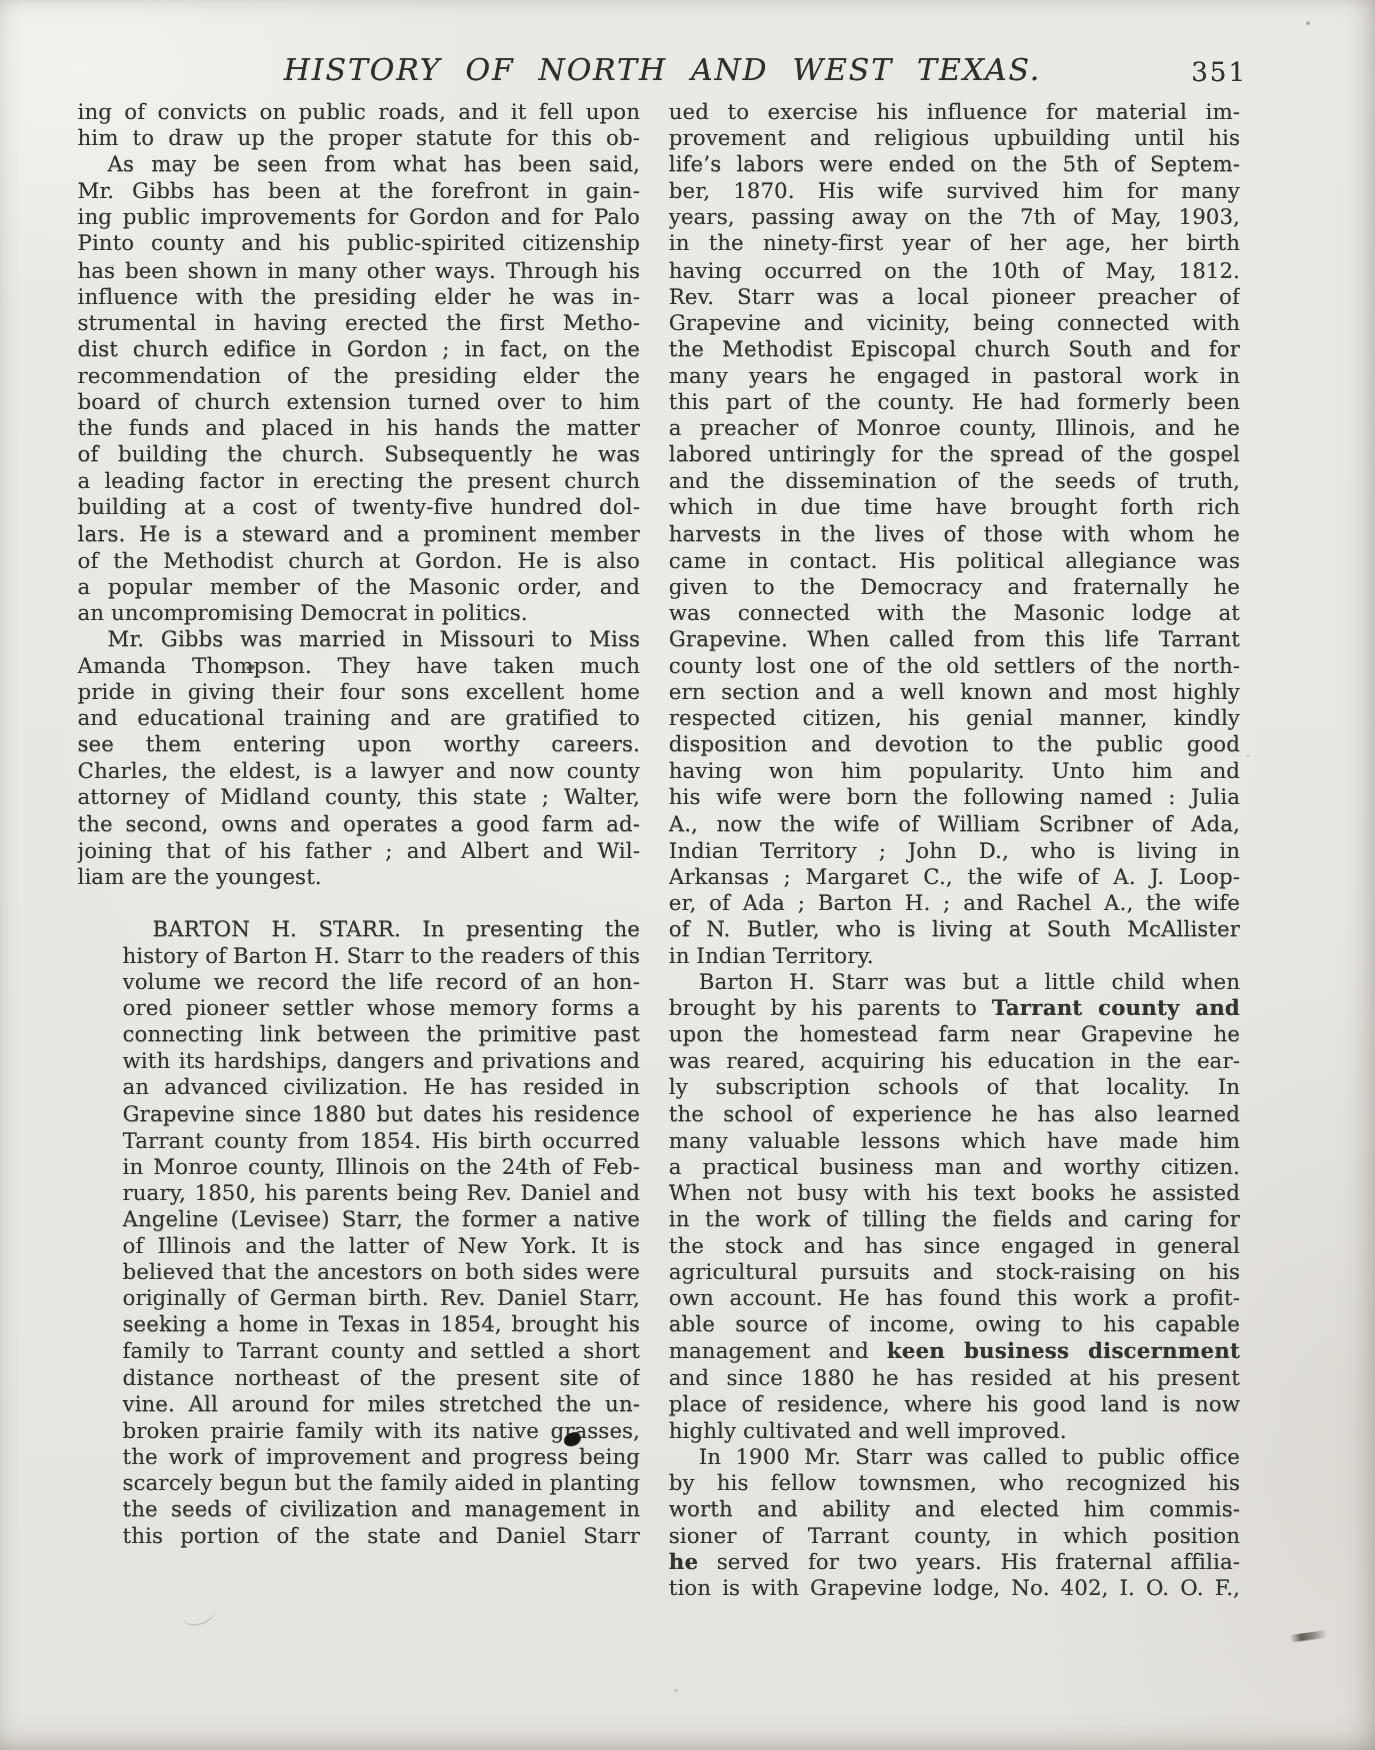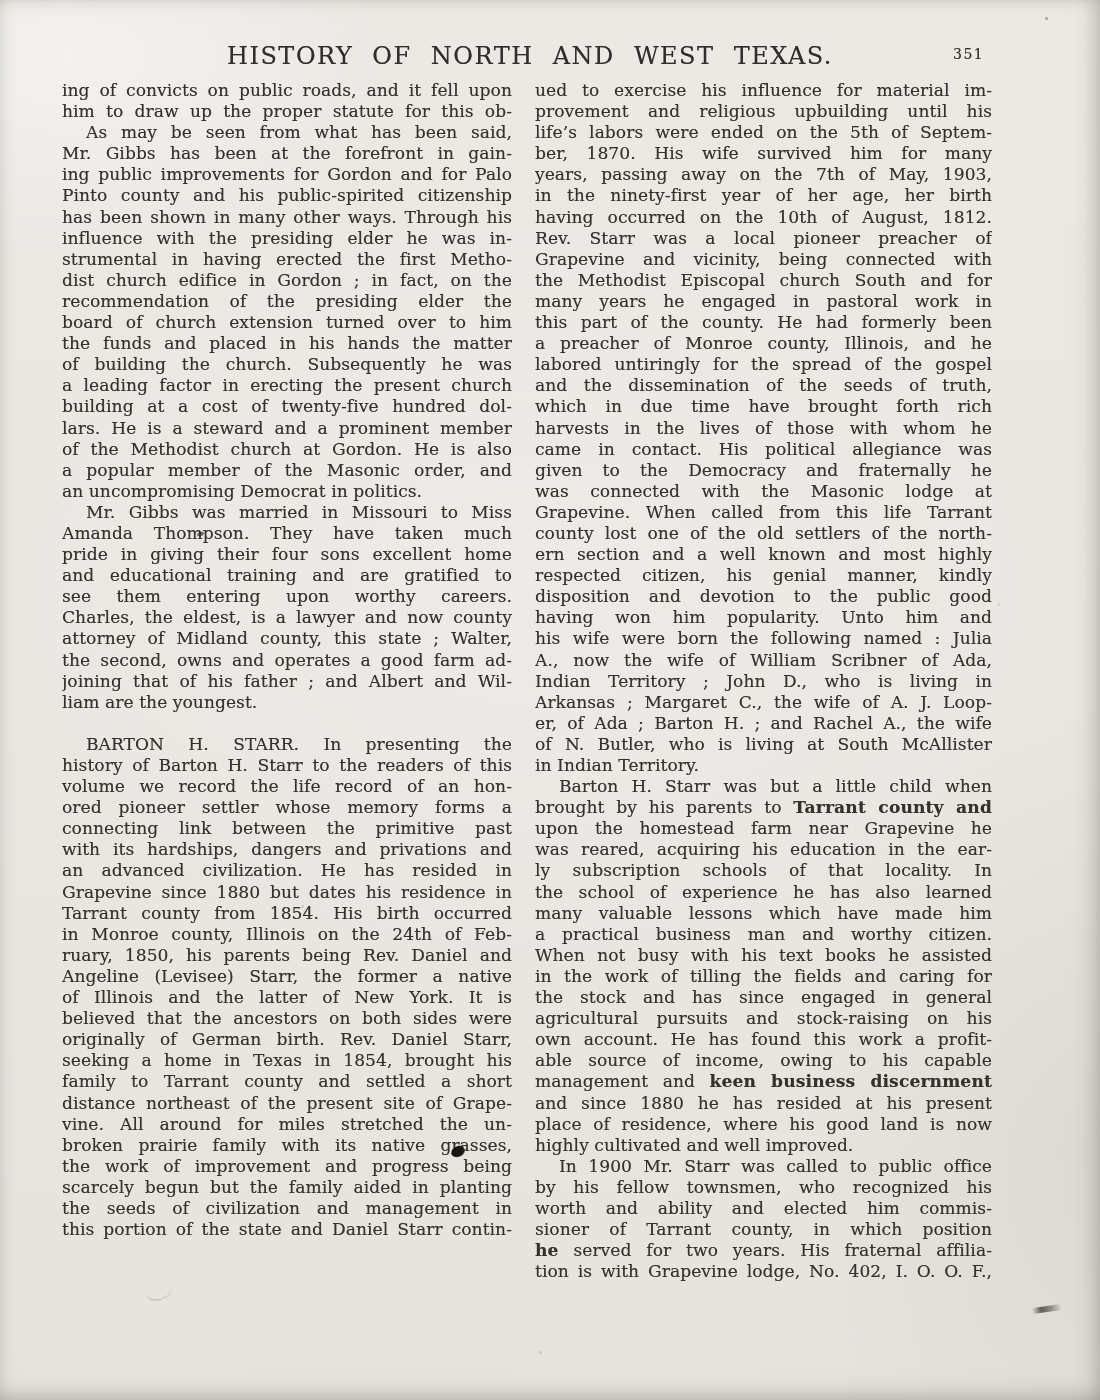--- a/index.html
+++ b/index.html
@@ -18,40 +18,41 @@
       inset -12px 0 28px -14px rgba(108,103,93,.55),
       inset 0 -14px 28px -16px rgba(108,103,93,.45),
       inset 8px 0 20px -14px rgba(138,133,123,.30),
       inset 0 8px 18px -14px rgba(138,133,123,.22);
   }
 
   .header-title {
     position:absolute; top:42px; left:0; width:1060px; text-align:center;
     font-size:24px; letter-spacing:1.5px; word-spacing:10px; color:#302e2a;
     text-shadow:0 0 .6px rgba(48,46,42,.55);
+    font-style:italic;
   }
   .page-number {
     position:absolute; top:46px; left:953px;
-    font-size:14px; letter-spacing:1.5px; color:#34322d;
+    font-size:21px; letter-spacing:1.5px; color:#34322d;
     text-shadow:0 0 .5px rgba(48,46,42,.5);
   }
 
   .columns {
     position:absolute; left:62px; top:80px;
     display:grid; grid-template-columns:450px 457px; column-gap:23px;
   }
   .line {
     font-size:17px; line-height:21.1px; height:21.1px;
     text-align:justify; text-align-last:justify; text-justify:inter-word;
     letter-spacing:.1px; overflow:hidden;
     text-shadow:.2px .2px .55px rgba(52,50,45,.48);
   }
   .line.end    { text-align-last:left; }
   .line.indent { text-indent:24px; }
-  .para.gap    { margin-top:21.1px; }
+  .para.gap    { margin-top:21.1px;margin-left:36px; }
   .line b      { font-weight:bold; letter-spacing:.2px; }
 
   
   .ink-blot {
     position:absolute; left:451px; top:1146px; width:14px; height:11px;
     background:radial-gradient(ellipse at 42% 45%, #181611 58%, rgba(24,22,17,.3) 84%, rgba(24,22,17,0));
     border-radius:60% 40% 55% 45%; transform:rotate(-12deg);
   }
   .scratch-mark {
     position:absolute; left:1032px; top:1306px; width:30px; height:6px;
@@ -156,21 +157,21 @@
         </div>
       </div>
       <div>
         <div class="para">
           <div class="line"><span>ued to exercise his influence for material im-</span></div>
           <div class="line"><span>provement and religious upbuilding until his</span></div>
           <div class="line"><span>life’s labors were ended on the 5th of Septem-</span></div>
           <div class="line"><span>ber, 1870. His wife survived him for many</span></div>
           <div class="line"><span>years, passing away on the 7th of May, 1903,</span></div>
           <div class="line"><span>in the ninety-first year of her age, her birth</span></div>
-          <div class="line"><span>having occurred on the 10th of August, 1812.</span></div>
+          <div class="line"><span>having occurred on the 10th of May, 1812.</span></div>
           <div class="line"><span>Rev. Starr was a local pioneer preacher of</span></div>
           <div class="line"><span>Grapevine and vicinity, being connected with</span></div>
           <div class="line"><span>the Methodist Episcopal church South and for</span></div>
           <div class="line"><span>many years he engaged in pastoral work in</span></div>
           <div class="line"><span>this part of the county. He had formerly been</span></div>
           <div class="line"><span>a preacher of Monroe county, Illinois, and he</span></div>
           <div class="line"><span>labored untiringly for the spread of the gospel</span></div>
           <div class="line"><span>and the dissemination of the seeds of truth,</span></div>
           <div class="line"><span>which in due time have brought forth rich</span></div>
           <div class="line"><span>harvests in the lives of those with whom he</span></div>

